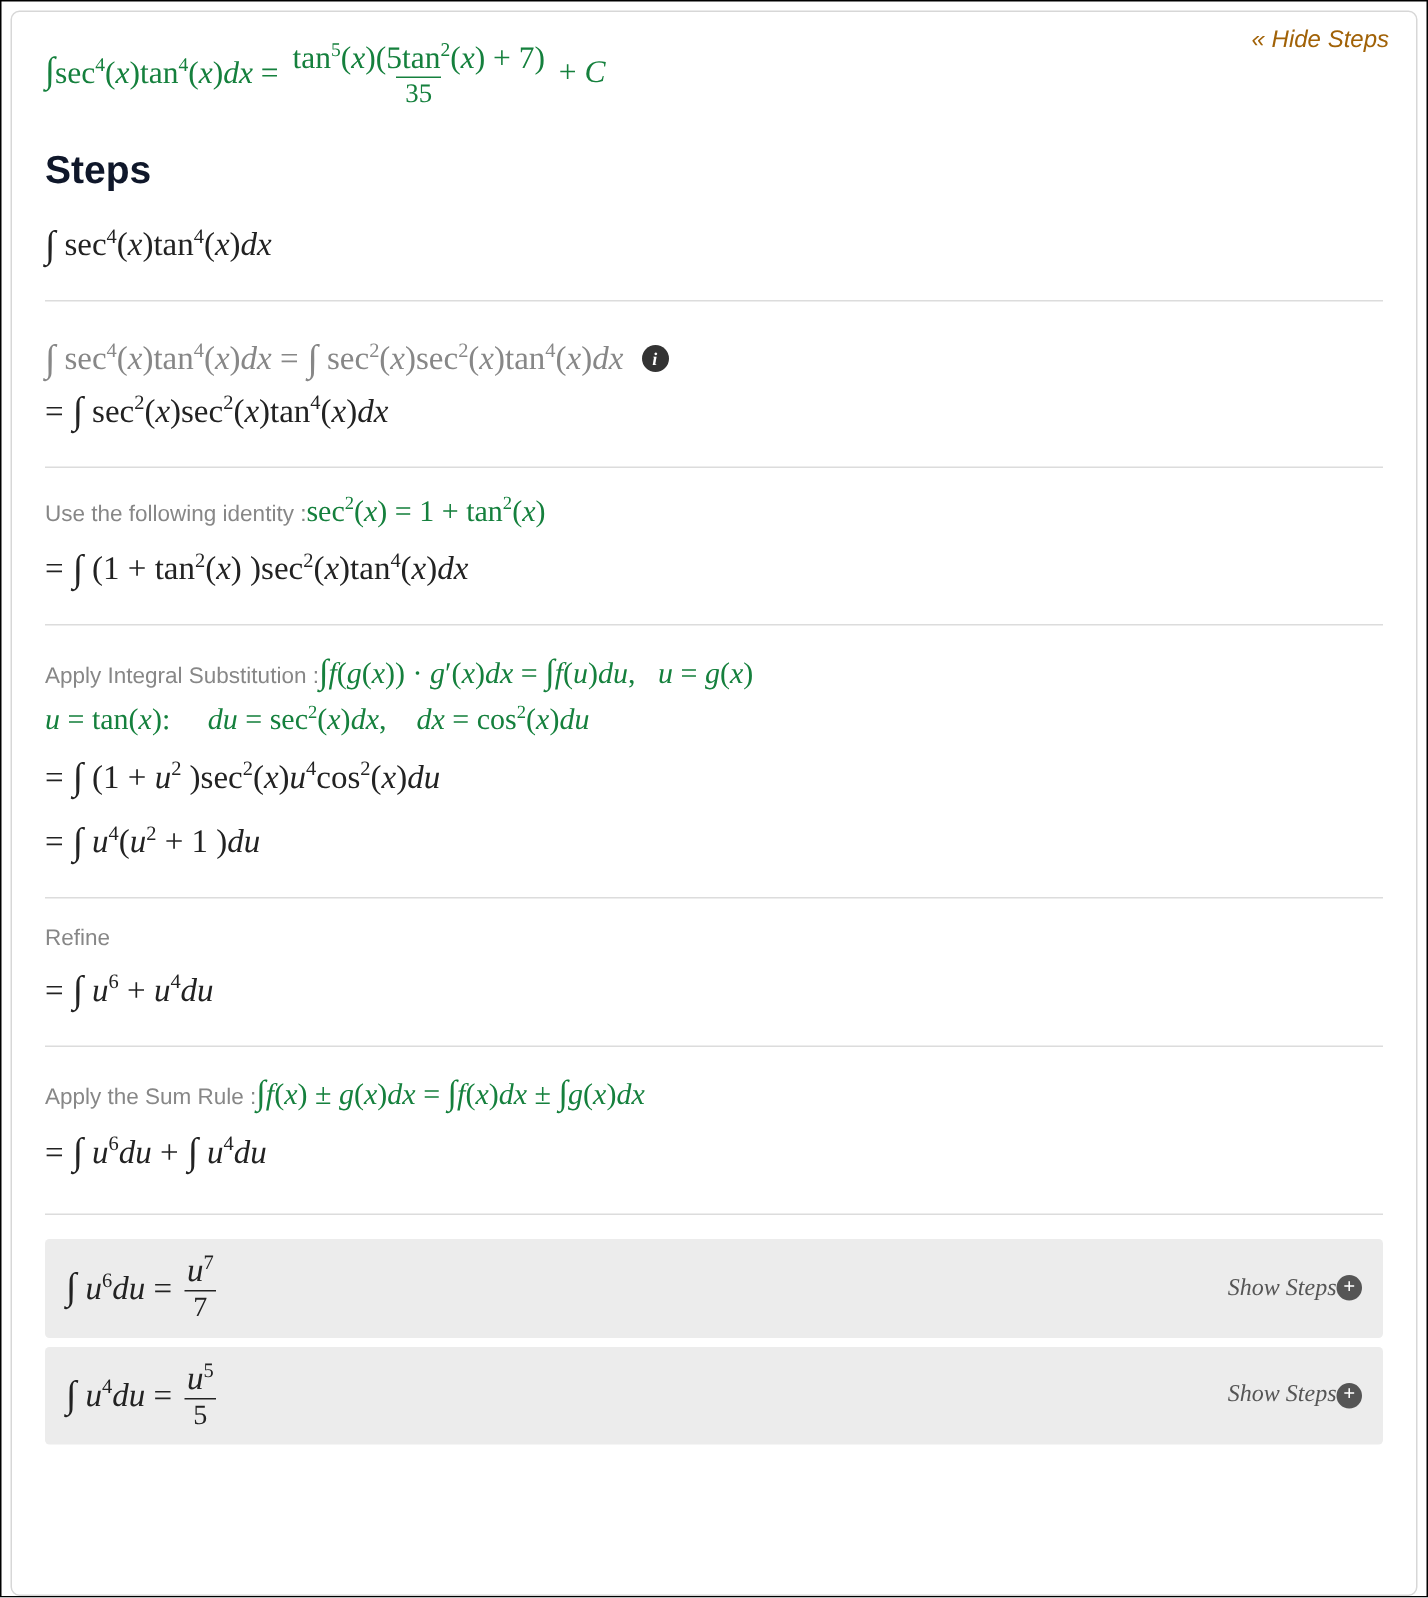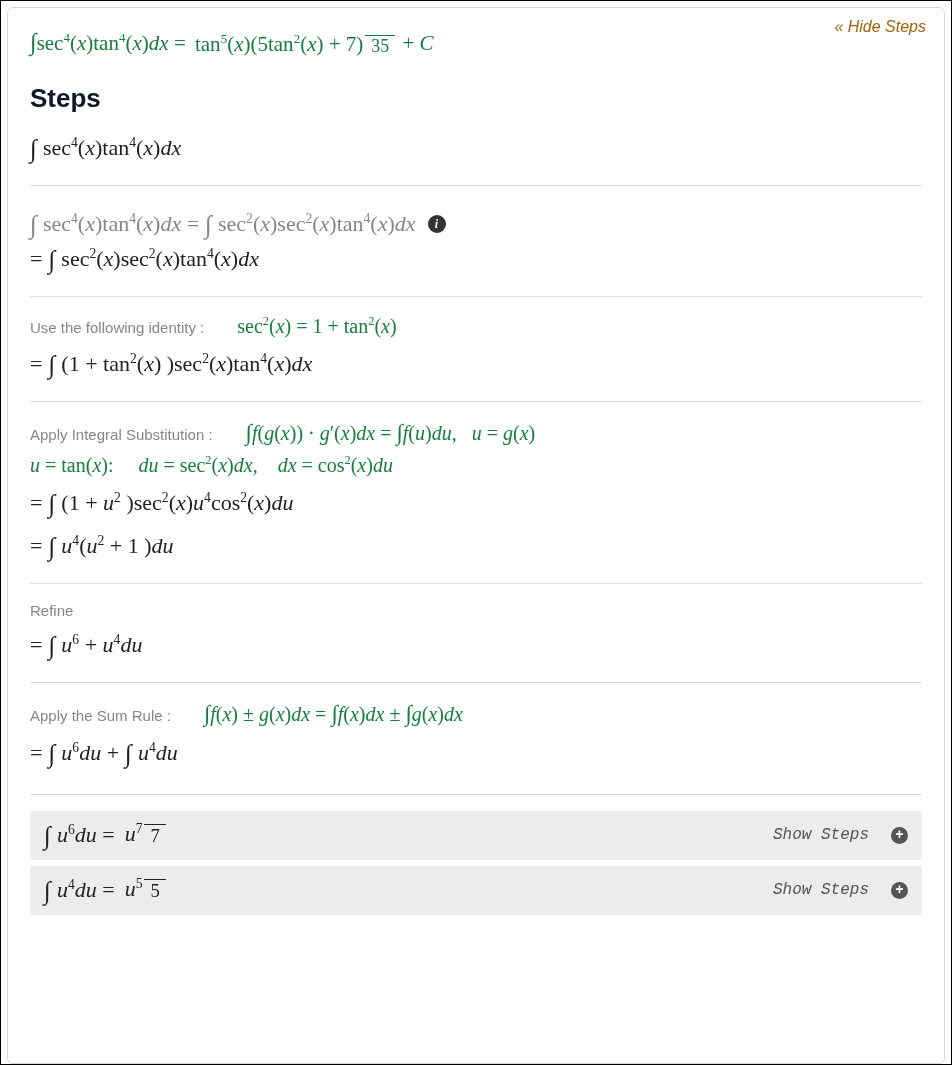--- a/index.html
+++ b/index.html
@@ -55,21 +55,21 @@
   }
   .step-block.first { border-top: none; padding-top: 4px;}
   .hint {
     color: #878787;
     font-family: "Segoe UI", Arial, sans-serif;
     font-size: 15px;
     margin-bottom: 12px;
     display: flex;
     align-items: baseline;
     flex-wrap: wrap;
-    gap: 33px;
+    gap: 0;
   }
   .hint .mathpart { font-family: Georgia, serif; font-size: 20px; color:#15803d;}
   .mathline {
     font-size: 22px;
     color: #222;
     margin: 6px 0;
     font-family: Georgia, serif;
     display: flex;
     align-items: center;
     gap: 6px;
@@ -85,21 +85,21 @@
     font-style: italic;
     font-weight: bold;
     font-size: 12px;
     align-items: center;
     justify-content: center;
     margin-left: 6px;
     cursor: pointer;
   }
   .frac {
     display: inline-flex;
-    flex-direction: row;
+    flex-direction: column;
     align-items: center;
     vertical-align: middle;
     line-height: 1;
     margin: 0 2px;
     text-align: right;
   }
   .frac .num { padding: 0 2px 2px 2px; }
   .frac .den { border-top: 1px solid currentColor; padding: 2px 6px 0 6px; font-size: 0.85em;}
   sup { font-size: 0.62em; vertical-align: super; line-height: 0;}
   .int { font-size: 1.15em; }
@@ -109,25 +109,25 @@
     margin: 6px 0;
     padding: 10px 14px;
     display: flex;
     align-items: center;
     justify-content: space-between;
   }
   .subresult .mathline { margin: 0; }
   .show-steps {
     color: #555;
     font-style: italic;
-    font-family: Liberation Mono, monospace;
+    font-family: Liberation Serif, serif;
     font-size: 16px;
     display: inline-flex;
     align-items: center;
-    gap: 22px;
+    gap: 0;
     cursor: pointer;
   }
   .plus-icon {
     display: inline-flex;
     width: 17px; height: 17px;
     border-radius: 50%;
     background: #555;
     color: #fff;
     align-items: center;
     justify-content: center;

